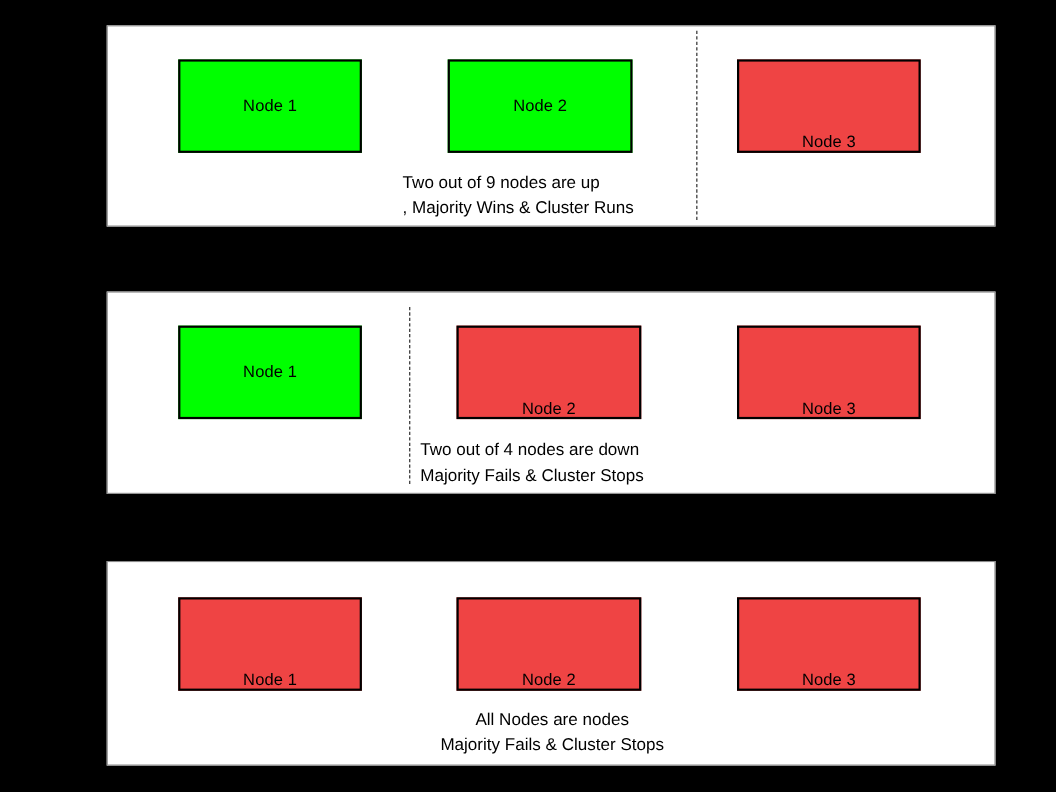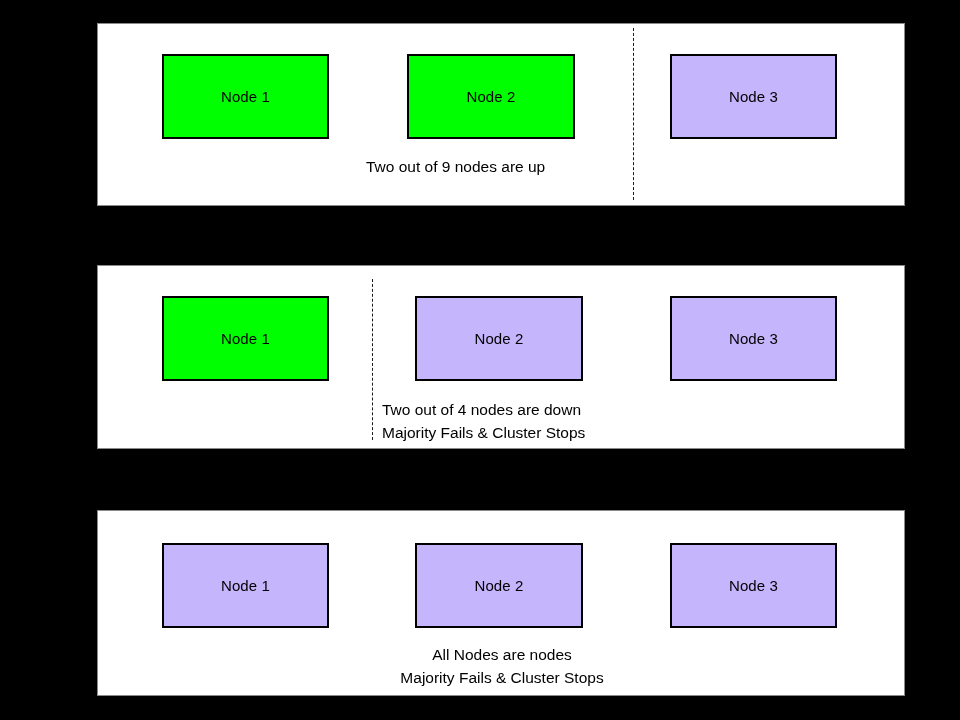--- a/index.html
+++ b/index.html
@@ -44,21 +44,21 @@
     display: flex;
     align-items: center;
     justify-content: center;
     font-size: 15px;
     color: #000000;
     letter-spacing: 0.1px;
     line-height: 1;
     user-select: none;
   }
   .node.up   { background: #00ff00; }
-  .node.down { background: #c4b5fd; }
+  .node.down { background: #ef4444; align-items: flex-end; }
 
   
   .divider {
     position: absolute;
     width: 0;
     border-left: 1px dashed #1a1a1a;
   }
 
   
   .caption {
@@ -87,20 +87,21 @@
     </div>
 
     <div class="node down" style="left: 572px; top: 30px; width: 167px; height: 85px;">
       <span>Node 3</span>
     </div>
 
     <div class="divider" style="left: 535px; top: 4px; height: 172px;"></div>
 
     <div class="caption" style="left: 268px; top: 131px;">
       <span class="line">Two out of 9 nodes are up</span>
+      <span class="line">, Majority Wins &amp; Cluster Runs</span>
     </div>
   </div>
 
   <div class="panel panel-2">
 
     <div class="node up" style="left: 64px; top: 30px; width: 167px; height: 85px;">
       <span>Node 1</span>
     </div>
 
     <div class="node down" style="left: 317px; top: 30px; width: 168px; height: 85px;">

